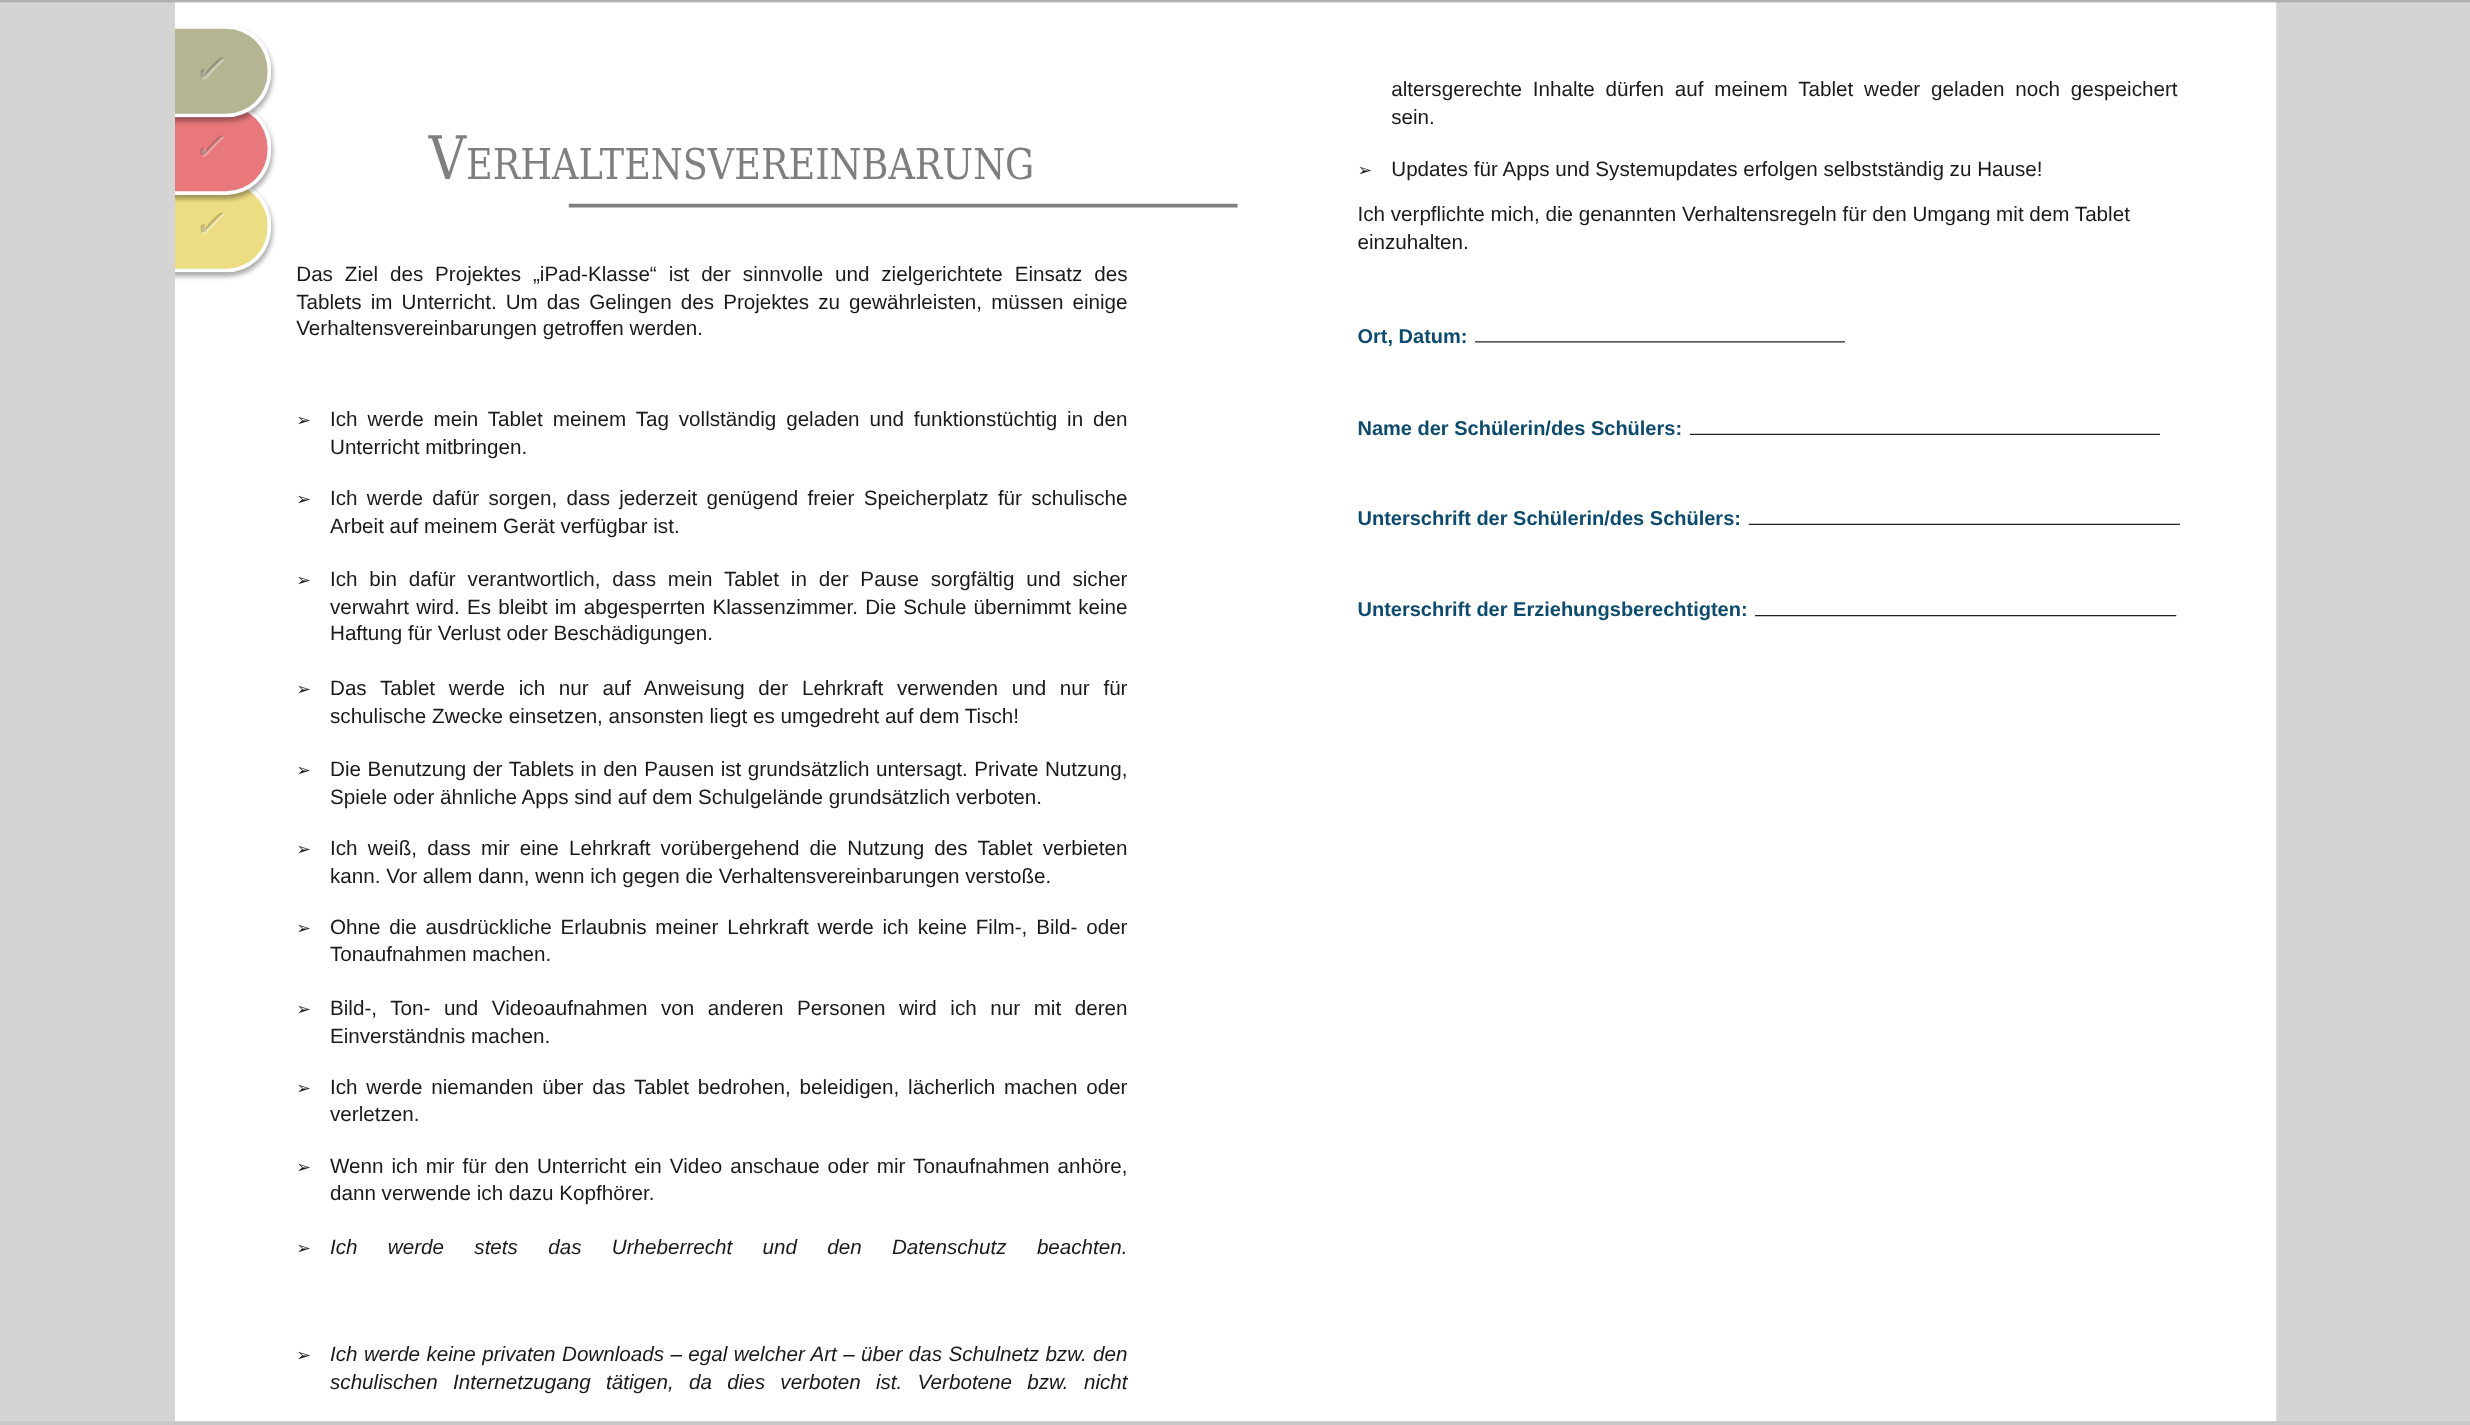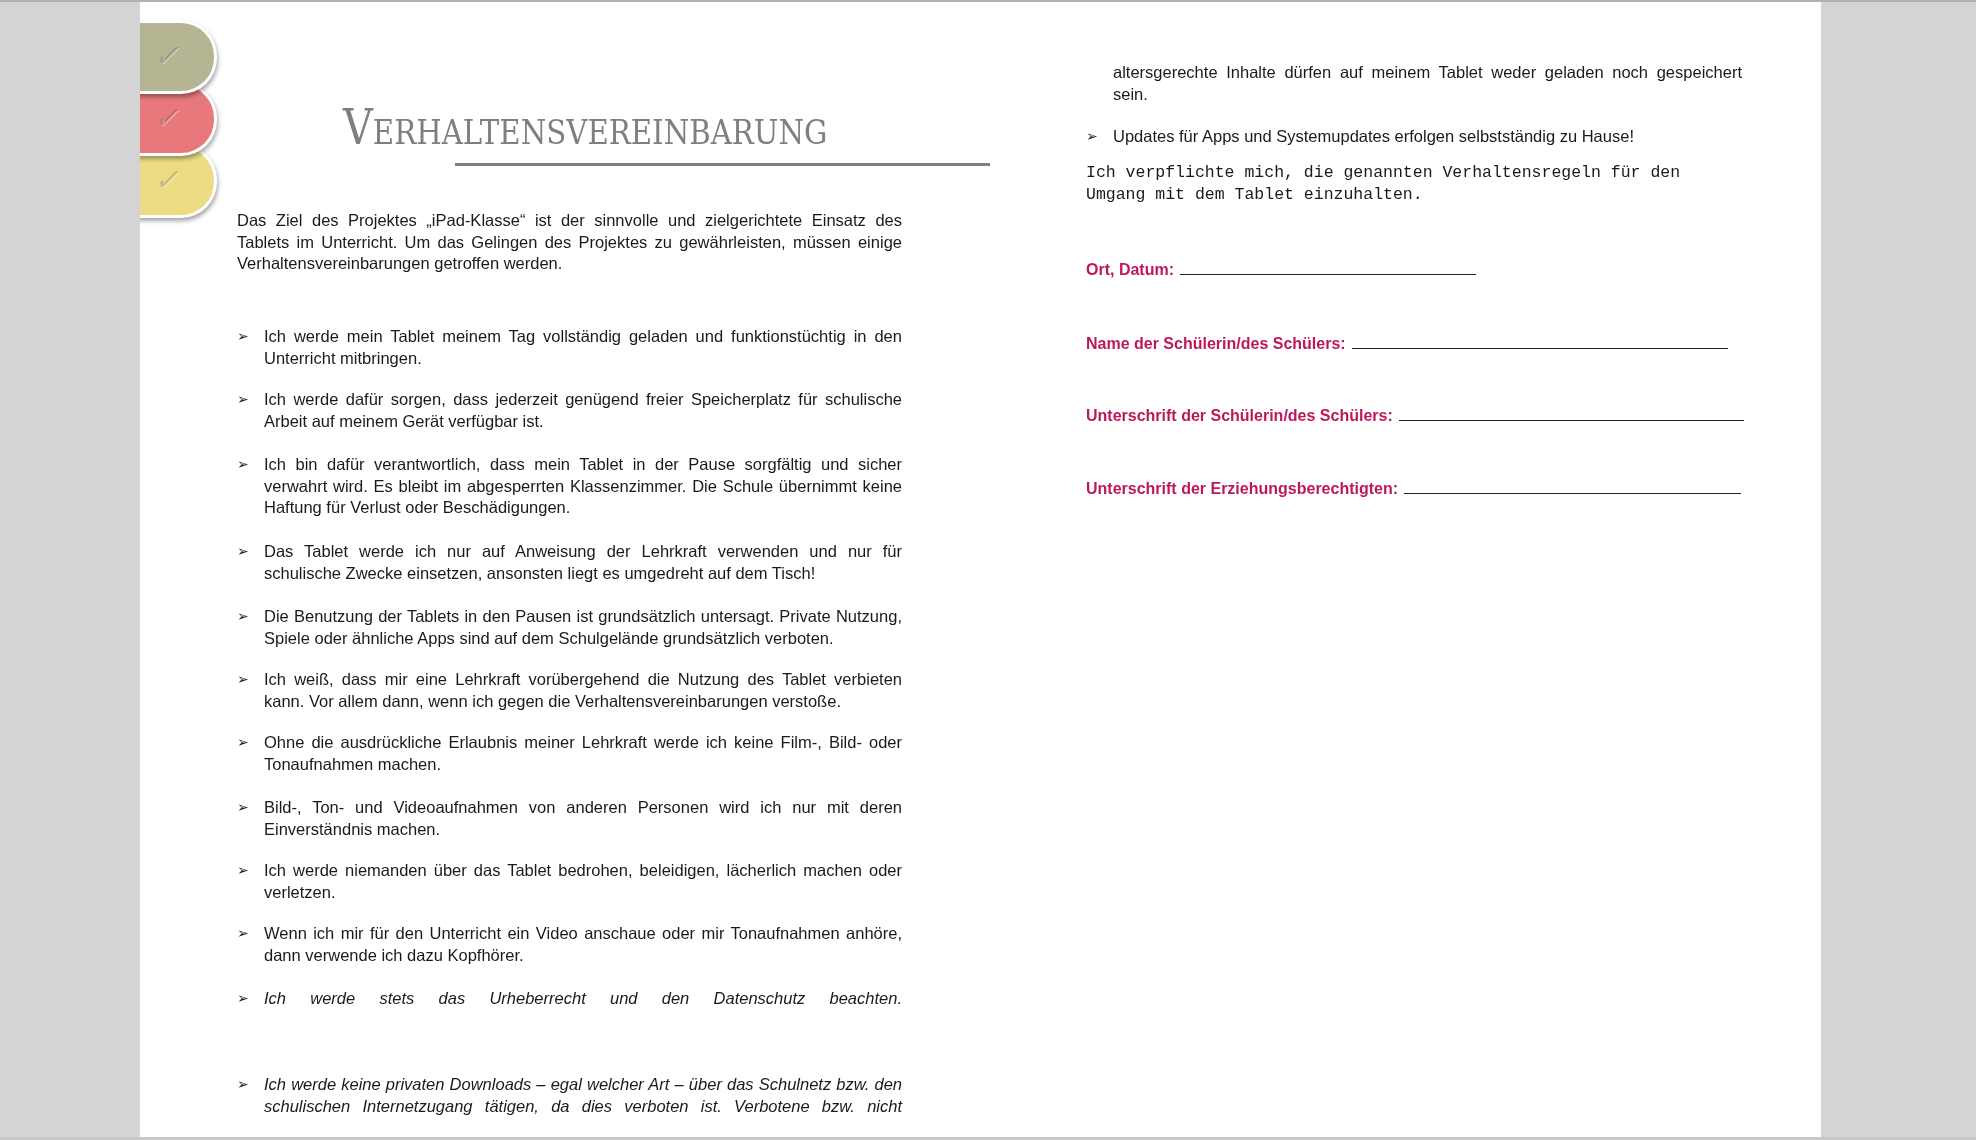--- a/index.html
+++ b/index.html
@@ -40,21 +40,21 @@
 
   .col { position:absolute; color:#1a1a1a; font-size:16.5px; line-height:21.5px; }
   .left-col { left:97px; width:665px; }
   .right-col { left:946px; width:656px; }
   .para { text-align:justify; margin:0; }
   .bullet { position:absolute; left:0; width:100%; }
   .bullet .mark { position:absolute; left:0; top:0; font-size:14px; color:#222; }
   .bullet .btext { margin-left:27px; text-align:justify; text-align-last:left; }
   .bullet.full .btext { text-align-last:justify;font-style:italic; }
   .bold { font-weight:normal; }
-  .sig { position:absolute; left:0; font-weight:bold; font-size:16px; white-space:nowrap; color:#be185d; }
+  .sig { position:absolute; left:0; font-weight:bold; font-size:16px; white-space:nowrap; color:#0c4a6e; }
   .sig .line { display:inline-block; border-bottom:1.5px solid #222; height:14px; margin-left:6px; vertical-align:baseline; }
 </style>
 </head>
 <body>
 
 <div class="topline"></div>
 
 <div class="page">
 
   <div class="tab tab1">
@@ -127,21 +127,21 @@
 
   <div class="col right-col" style="top:0; height:906px;">
     <div class="bullet" style="top:60px;">
       <div class="btext">altersgerechte Inhalte dürfen auf meinem Tablet weder geladen noch gespeichert sein.</div>
     </div>
     <div class="bullet" style="top:124px;">
       <span class="mark">➢</span>
       <div class="btext">Updates für Apps und Systemupdates erfolgen selbstständig zu Hause!</div>
     </div>
     <div class="bullet" style="top:160px;">
-      <div style="text-align:left;font-family:Liberation Mono, monospace;">Ich verpflichte mich, die genannten Verhaltensregeln für den Umgang mit dem Tablet einzuhalten.</div>
+      <div style="text-align:left;">Ich verpflichte mich, die genannten Verhaltensregeln für den Umgang mit dem Tablet einzuhalten.</div>
     </div>
 
     <div class="sig" style="top:257px;">
       <span>Ort, Datum:</span><span class="line" style="width:296px;"></span>
     </div>
     <div class="sig" style="top:331px;">
       <span>Name der Schülerin/des Schülers:</span><span class="line" style="width:376px;"></span>
     </div>
     <div class="sig" style="top:403px;">
       <span>Unterschrift der Schülerin/des Schülers:</span><span class="line" style="width:345px;"></span>

